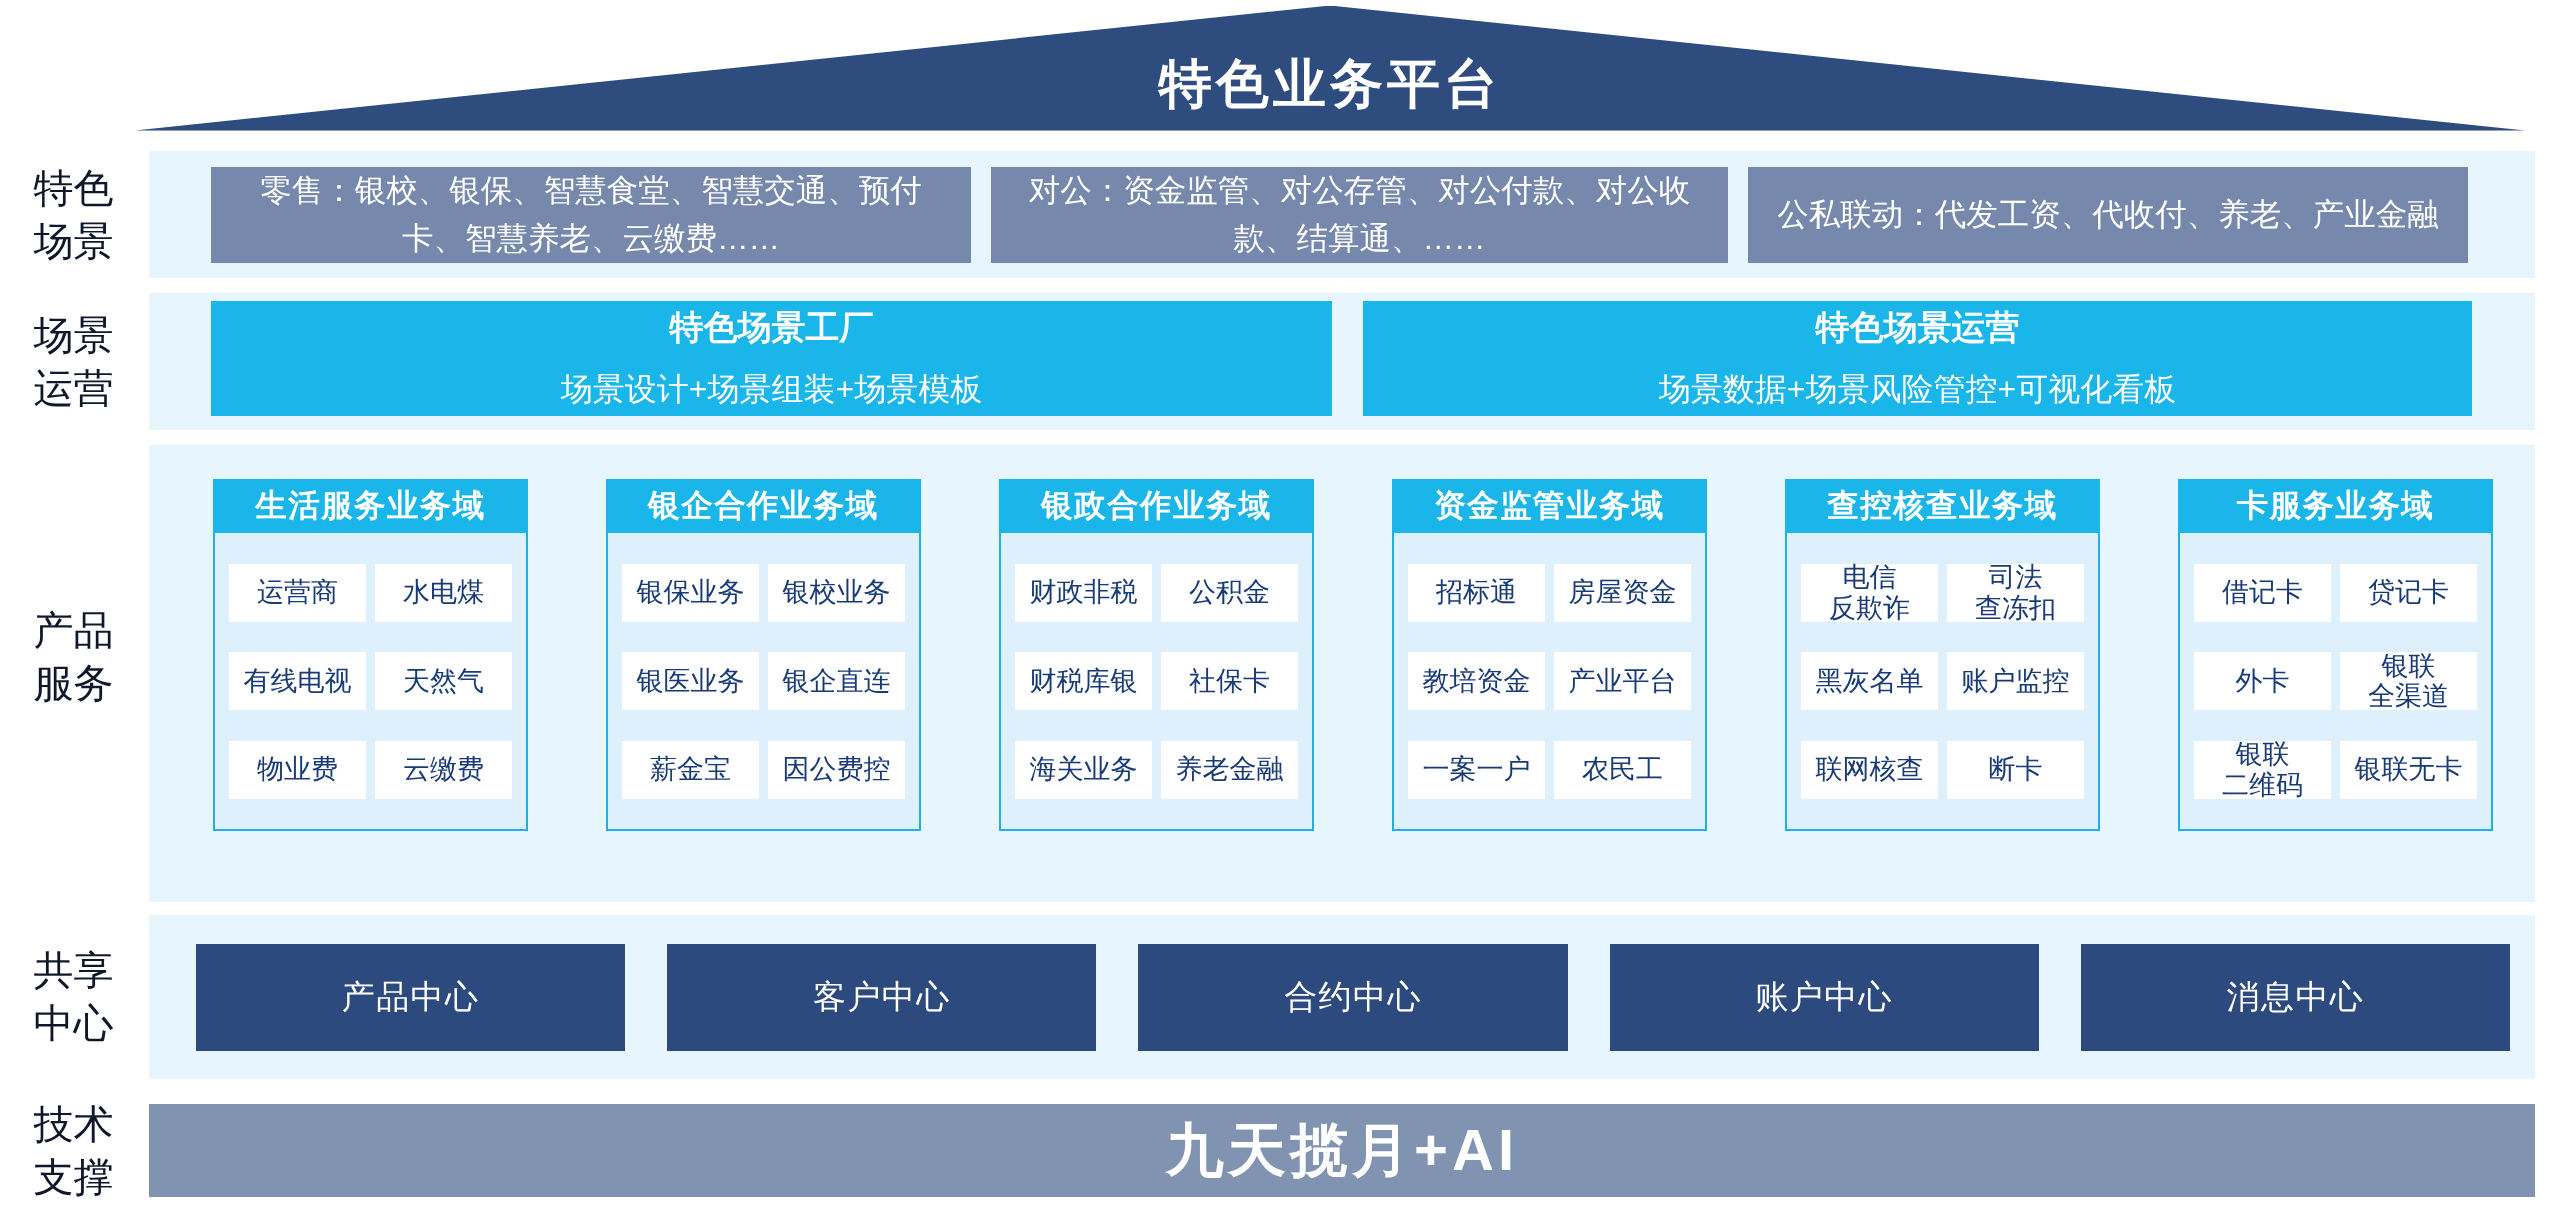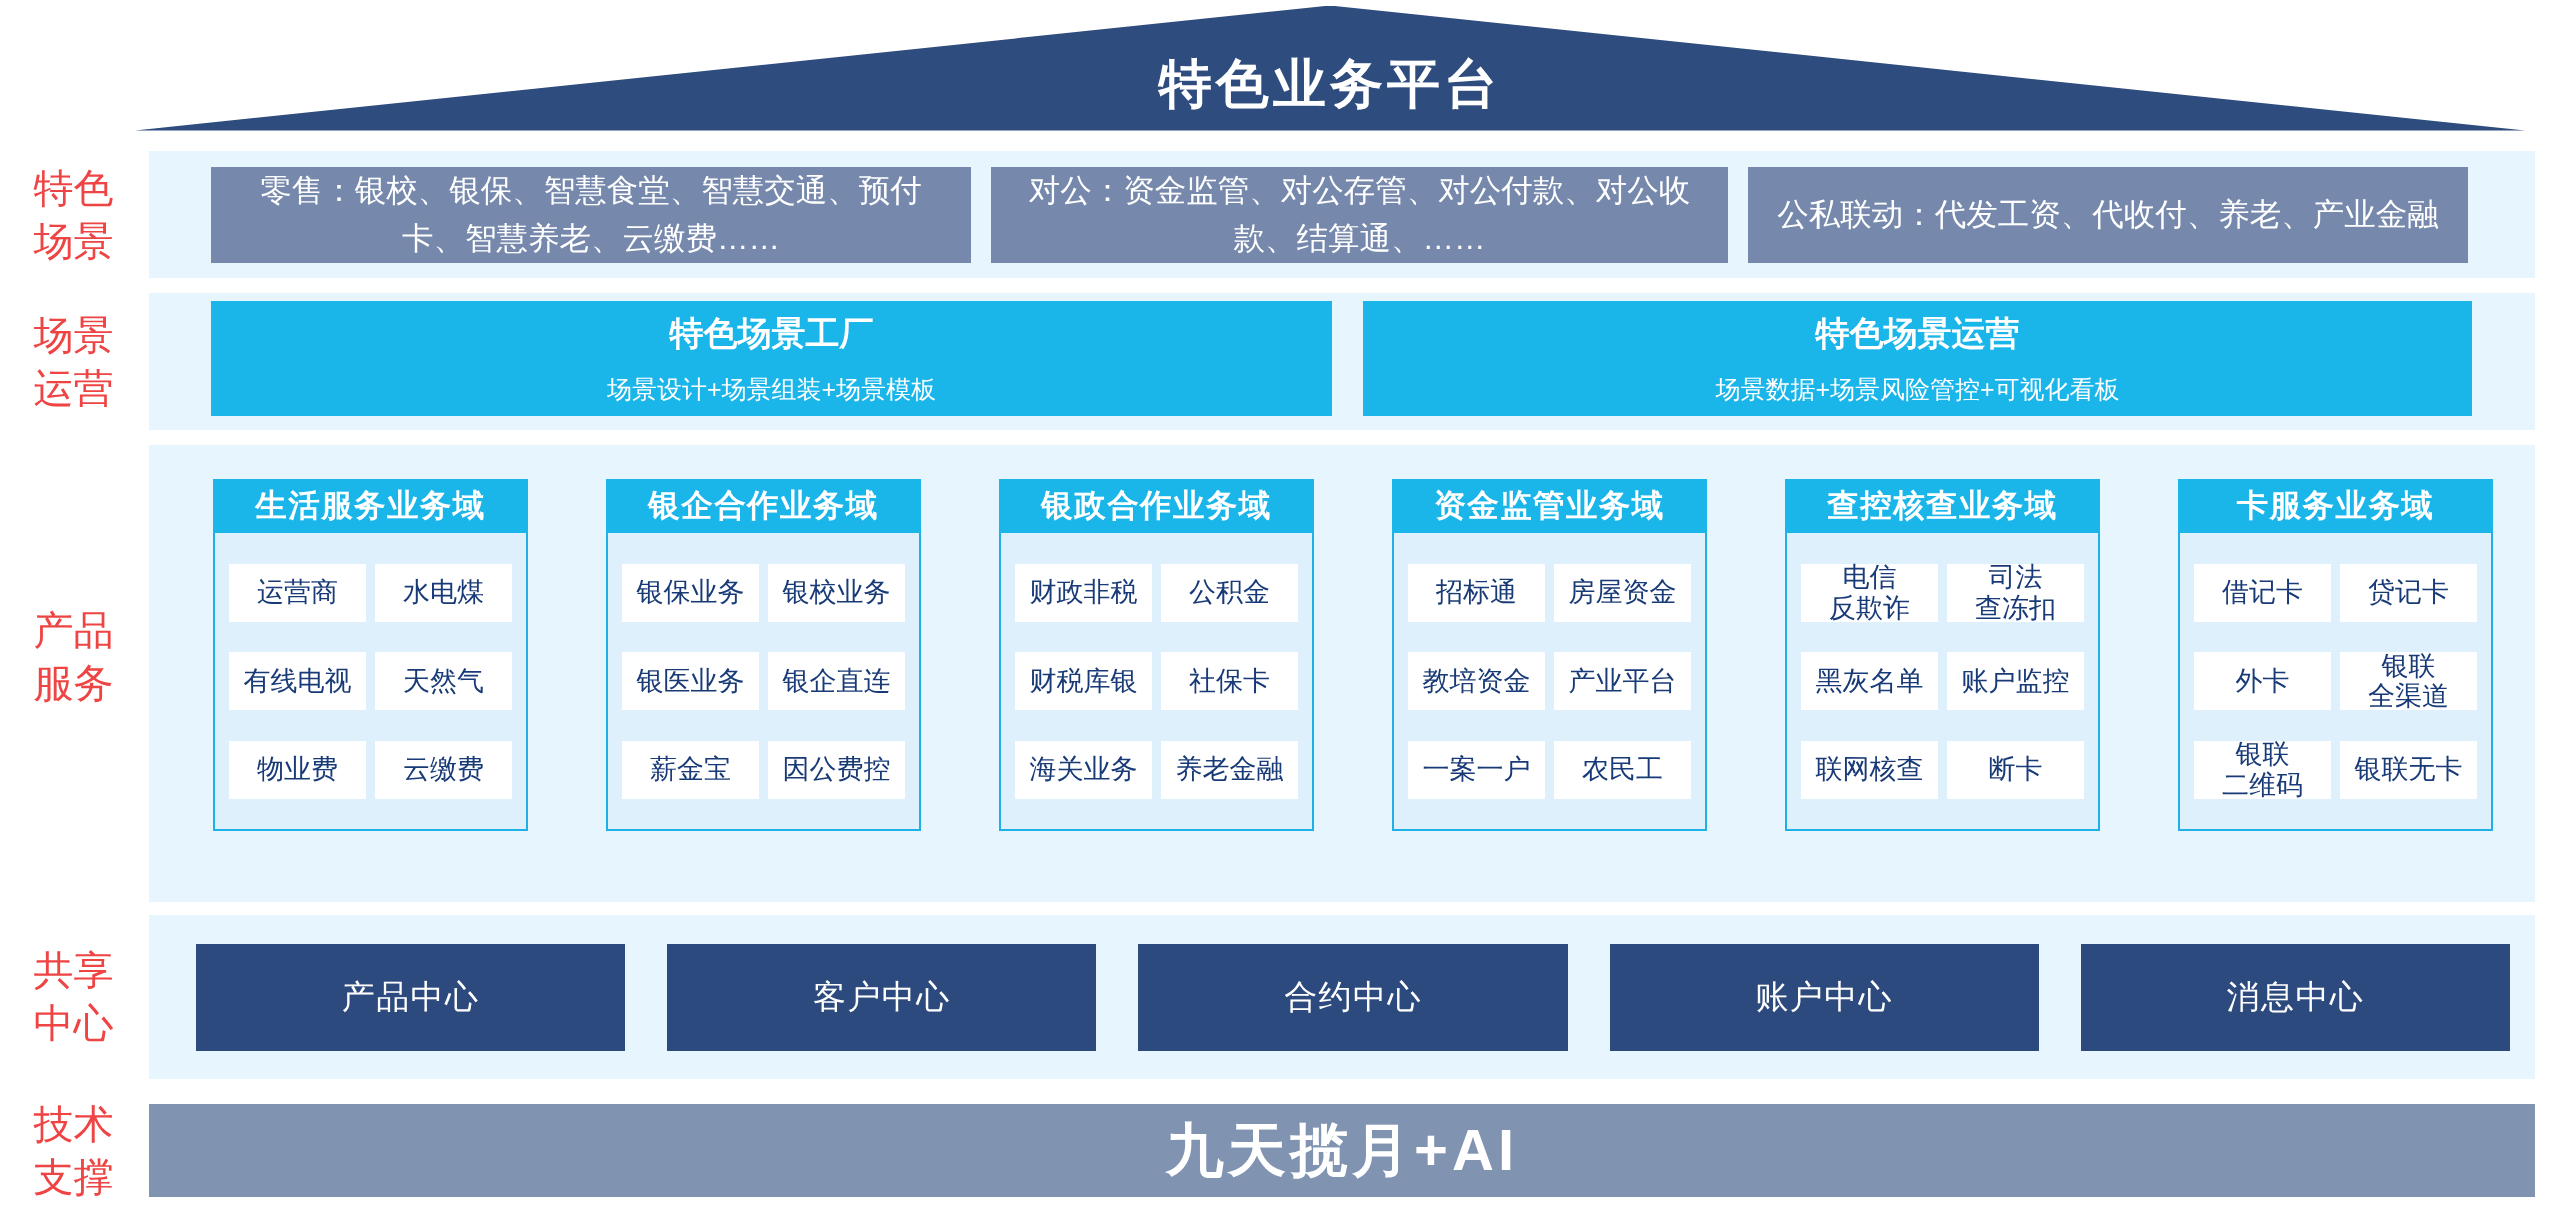--- a/index.html
+++ b/index.html
@@ -19,41 +19,41 @@
     clip-path:polygon(50% 0,100% 100%,0 100%);
   }
   .roof-title{
     position:absolute;left:0;right:0;bottom:9.6px;text-align:center;
     color:#ffffff;font-size:53px;font-weight:bold;letter-spacing:4.1px;
   }
   
   .side-label{
     position:absolute;left:0;width:147px;display:flex;align-items:center;
     justify-content:center;text-align:center;font-size:40px;line-height:1.32;
-    color:#ef4444;white-space:pre-line;
+    color:#0f172a;white-space:pre-line;
   }
   
   .band{position:absolute;left:149px;width:2386px;background:var(--band-blue,#e7f6fe);box-sizing:border-box;}
   
   .band1{top:151px;height:127px;display:flex;align-items:center;justify-content:space-between;padding:0 67px 0 62px;}
   .scenario-box{
     background:var(--slate-box,#7689ac);color:#ffffff;font-size:31.5px;line-height:1.5;
     height:96px;display:flex;align-items:center;justify-content:center;text-align:center;
     padding:0 23px;box-sizing:border-box;
   }
   .sb1{width:760px;} .sb2{width:737px;} .sb3{width:720px;}
   
   .band2{top:293px;height:137px;display:flex;align-items:center;justify-content:space-between;padding:0 63px 6px 62px;}
   .op-box{
     background:var(--cyan,#1ab6ea);color:#ffffff;height:115px;display:flex;flex-direction:column;
     align-items:center;justify-content:center;text-align:center;
   }
   .ob1{width:1121px;} .ob2{width:1109px;}
   .op-title{font-size:34px;font-weight:bold;}
-  .op-sub{font-size:25px;margin-top:16.4px;}
+  .op-sub{font-size:32px;margin-top:16.4px;}
   
   .band3{top:445px;height:457px;display:flex;gap:78px;padding:34px 42px 0 64px;align-items:flex-start;}
   .pcol{flex:1;display:flex;flex-direction:column;min-width:0;}
   .pcol-header{
     height:54px;background:var(--cyan,#1ab6ea);color:#ffffff;font-weight:bold;font-size:31.5px;
     display:flex;align-items:center;justify-content:center;letter-spacing:1.4px;
   }
   .pcol-body{
     height:298px;background:var(--col-body,#ddf0fb);
     border:2.7px solid var(--col-border,#1fb0e5);border-top:none;box-sizing:border-box;

